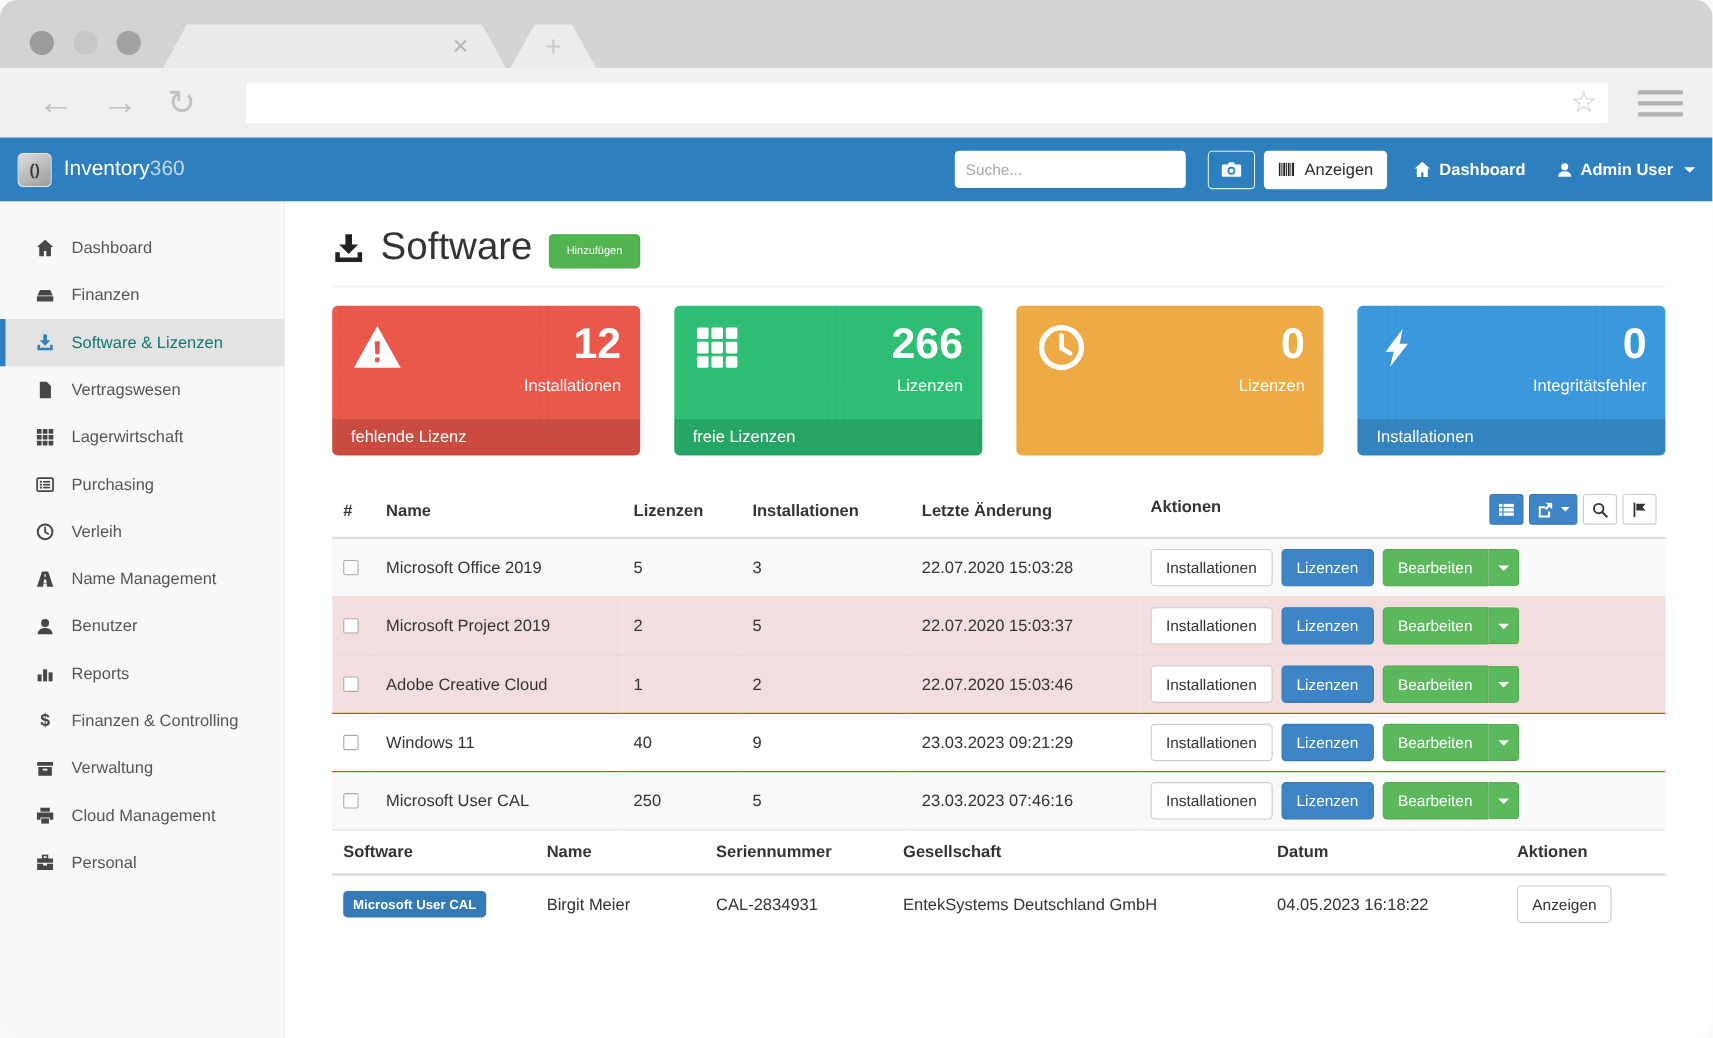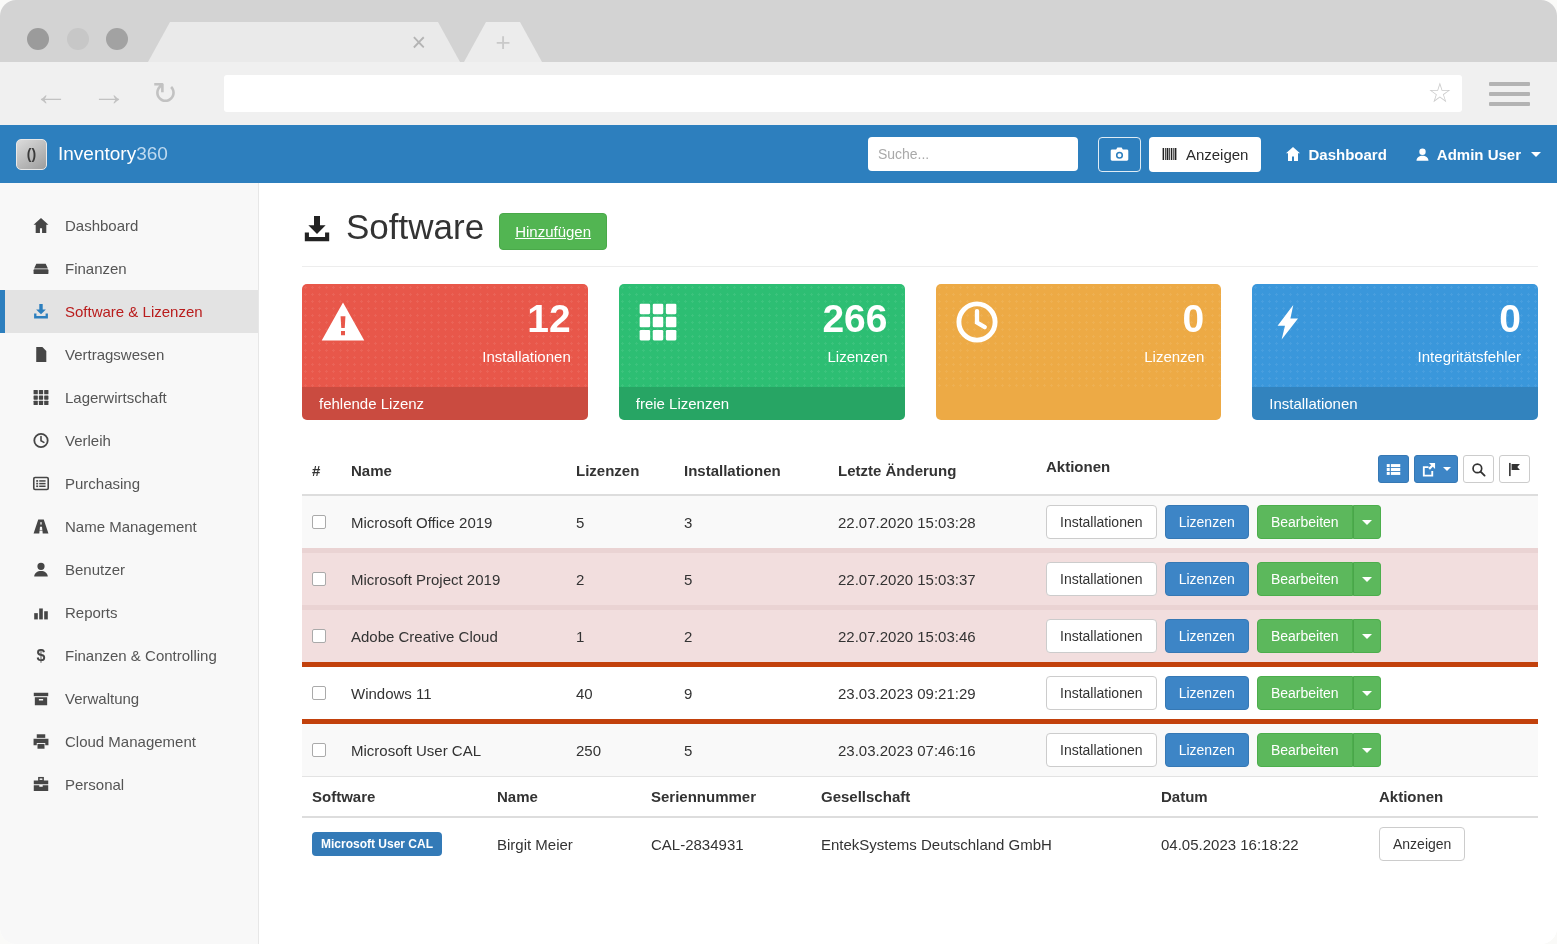--- a/index.html
+++ b/index.html
@@ -50,48 +50,48 @@
   .nav-user { margin-left:28px; display:flex; align-items:center; gap:7px; color:#fff; font-size:15px; font-weight:bold; }
   .caret-down { width:0; height:0; border-left:5px solid transparent; border-right:5px solid transparent;
                 border-top:5px solid currentColor; display:inline-block; margin-left:3px; }
 
   
   .layout { display:flex; height:761px; }
   .sidebar { width:259px; background:#f8f8f8; border-right:1px solid #e7e7e7; padding-top:21px; flex:none; }
   .side-item { height:43px; display:flex; align-items:center; padding-left:27px; gap:15px;
                color:#555; font-size:15px; border-left:5px solid transparent; cursor:default; }
   .side-item .ic { width:18px; height:17px; color:#464646; flex:none; display:flex; justify-content:center; }
-  .side-item.active { background:#e3e3e3; border-left-color:#2d7fbe; color:#b91c1c; }
+  .side-item.active { background:#e3e3e3; border-left-color:#2d7fbe; color:#0f766e; }
   .side-item.active .ic { color:#2d7fbe; }
   .glyph-ic { font-weight:bold; font-size:16px; line-height:17px; text-align:center; }
 
-  .content { flex:1; background:#fff; padding:20px 19px 0 43px; overflow:hidden; }
+  .content { flex:1; background:#fff; padding:20px 43px 0 43px; overflow:hidden; }
 
   
   .page-head { display:flex; align-items:center; gap:15px; padding-bottom:16px; border-bottom:1px solid #ededed; }
   .page-title { display:flex; align-items:center; gap:14px; font-size:35px; color:#333; }
   .page-title .ic { width:30px; height:30px; color:#222; margin-top:4px; }
-  .btn-add { background:#52b552; color:#fff; font-size:15px; padding:9px 15px; border-radius:4px;
-             border:1px solid #4aa94a; margin-top:10px;text-decoration:underline; }
+  .btn-add { background:#52b552; color:#fff; font-size:10px; padding:9px 15px; border-radius:4px;
+             border:1px solid #4aa94a; margin-top:10px; }
 
   
   .cards { display:flex; gap:31px; margin-top:17px; }
   .card { flex:1; border-radius:5px; color:#fff; overflow:hidden; }
   .card-body { position:relative; height:103px; padding:13px 17px 0 17px;
                background-image:radial-gradient(rgba(255,255,255,.07) 1.2px, transparent 1.2px);
                background-size:7px 7px; }
   .card-body .ic { position:absolute; left:18px; top:15px; width:46px; height:46px; color:#fff; }
   .card-num  { text-align:right; font-size:39px; font-weight:bold; line-height:1.15; }
   .card-unit { text-align:right; font-size:15px; margin-top:6px; }
   .card-footer { background:rgba(0,0,0,.13); padding:8px 17px; font-size:15px; }
 
   
   table { width:100%; border-collapse:collapse; font-size:15px; color:#333; }
   thead th { text-align:left; font-weight:bold; padding:11px 8px 11px 10px; border-bottom:2px solid #ddd; vertical-align:middle; }
-  tbody td { padding:9px 8px 9px 10px; border-top:5px solid #c2410c; vertical-align:middle; }
+  tbody td { padding:9px 8px 9px 10px; border-top:1px solid #c2410c; vertical-align:middle; }
   tbody tr:first-child td { border-top:none; }
   .sw-table { margin-top:27px; border-bottom:1px solid #e3e3e3; }
   tr.striped { background:#f9f9f9; }
   tr.danger  { background:#f2dede; }
   tr.danger td { border-top-color:#ead3d3; }
   .chk { appearance:none; width:14px; height:14px; border:1px solid #aaa; border-radius:2px; background:#fff; display:block; }
 
   .btn { display:inline-flex; align-items:center; justify-content:center; height:34px; border-radius:4px;
          font-size:14px; padding:0 13px; font-family:inherit; }
   .btn-default { background:#fff; border:1px solid #ccc; color:#333; }
@@ -329,33 +329,33 @@
       <div class="side-item">
           <span class="ic">
             <svg class="ic" width="16" height="16">
               <use href="#i-grid"></use>
             </svg>
           </span>
           <span>Lagerwirtschaft</span>
         </div>
       <div class="side-item">
           <span class="ic">
+            <svg class="ic" width="17" height="16">
+              <use href="#i-listalt"></use>
+            </svg>
+          </span>
+          <span>Purchasing</span>
+        </div>
+      <div class="side-item">
+          <span class="ic">
             <svg class="ic" width="16" height="16">
               <use href="#i-clock"></use>
             </svg>
           </span>
           <span>Verleih</span>
-        </div>
-      <div class="side-item">
-          <span class="ic">
-            <svg class="ic" width="17" height="16">
-              <use href="#i-listalt"></use>
-            </svg>
-          </span>
-          <span>Purchasing</span>
         </div>
       <div class="side-item">
           <span class="ic">
             <svg class="ic" width="17" height="16">
               <use href="#i-road"></use>
             </svg>
           </span>
           <span>Name Management</span>
         </div>
       <div class="side-item">

